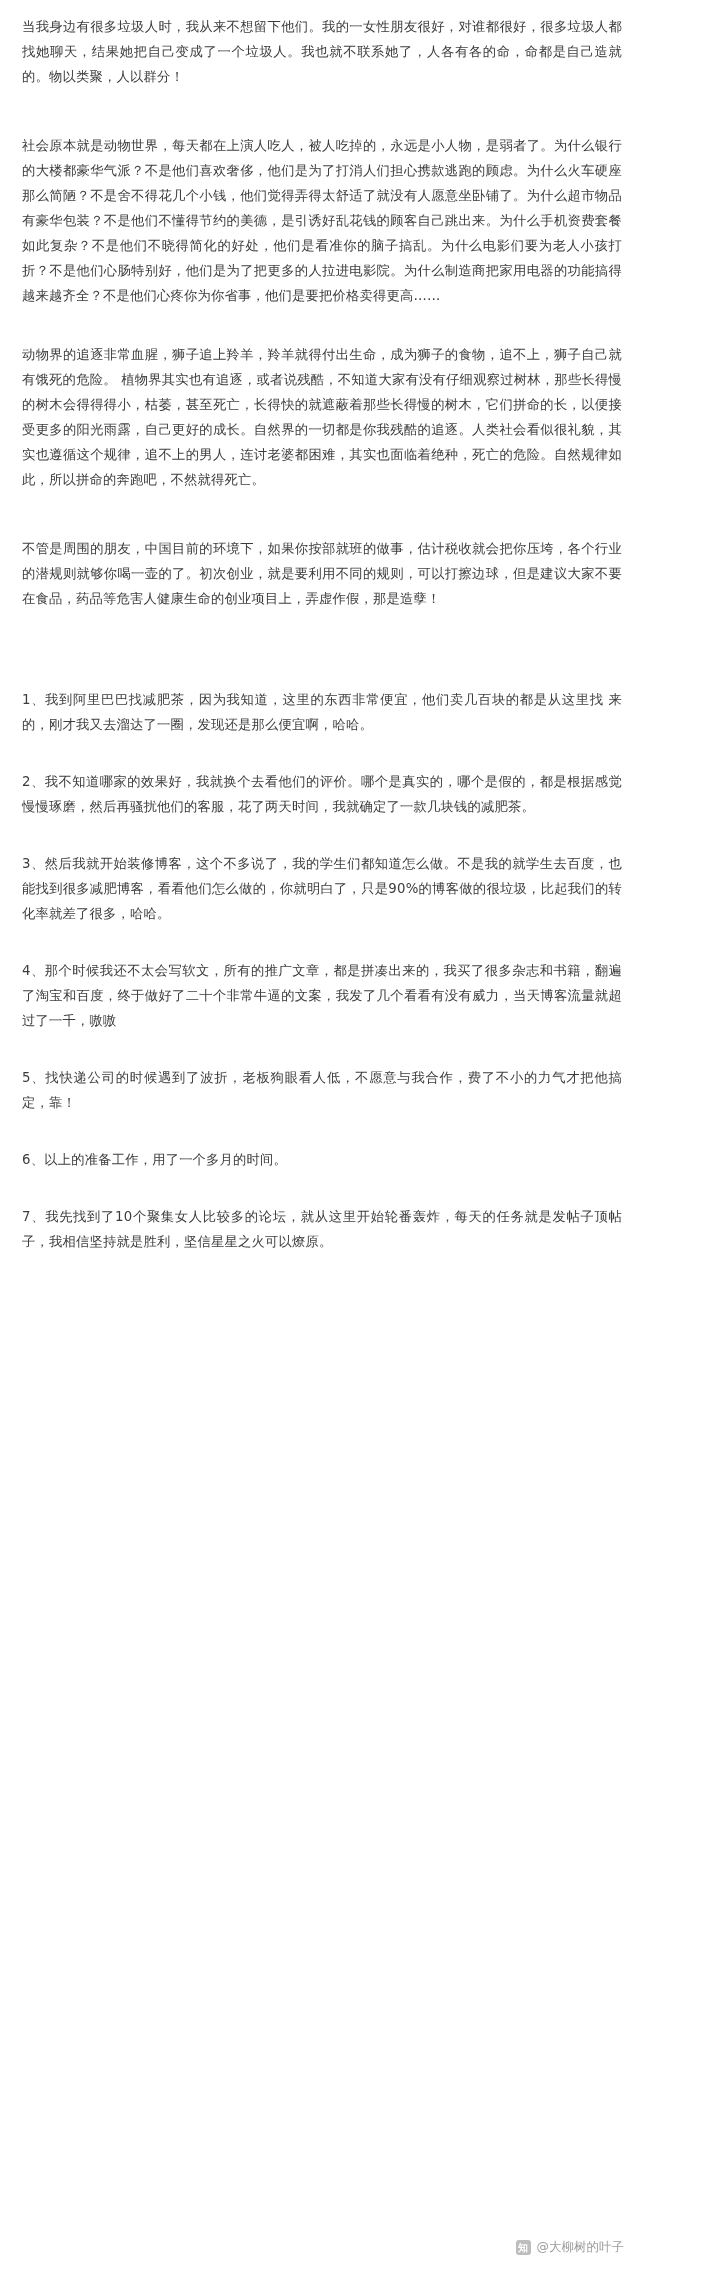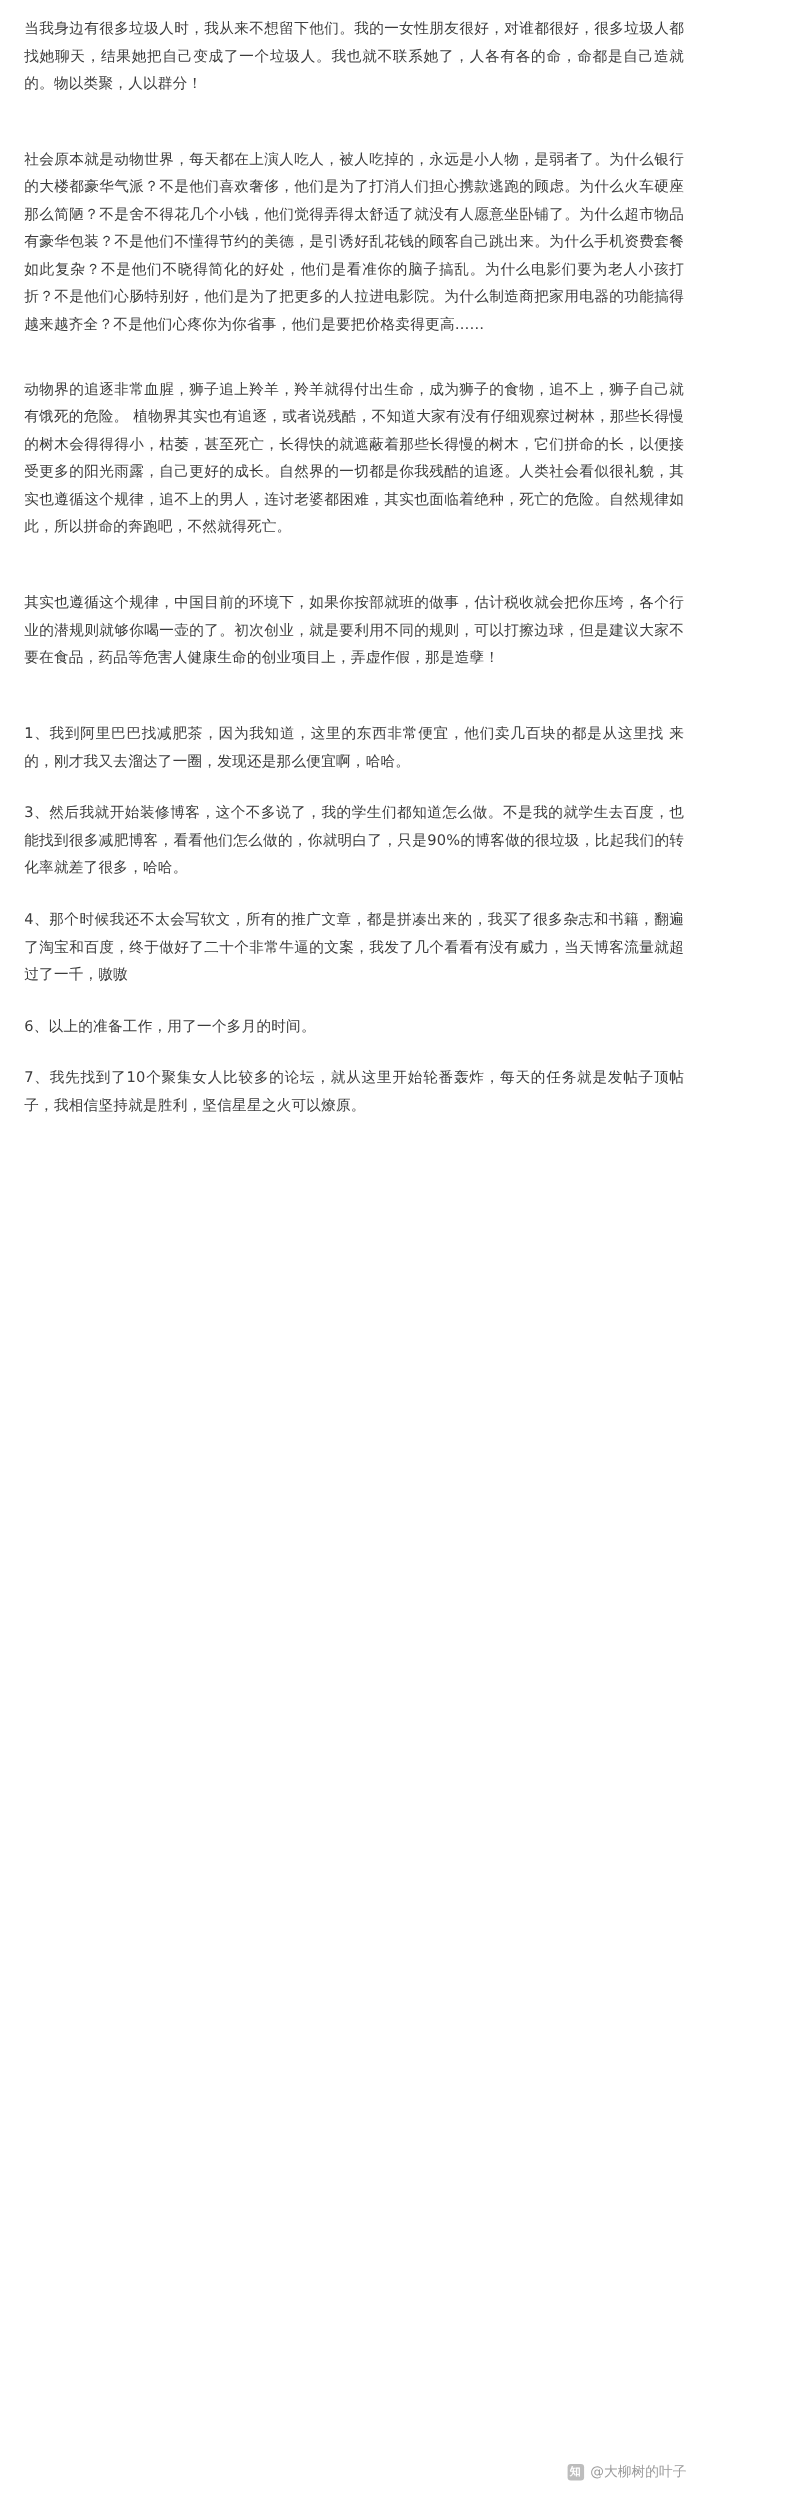--- a/index.html
+++ b/index.html
@@ -23,20 +23,21 @@
     font-size: 13.3px;
     line-height: 25px;
     color: #3c3c3c;
     text-align: justify;
     letter-spacing: 0.2px;
     margin: 0 0 24px 0;
     word-break: break-all;
   }
   .para.item {
     margin-bottom: 22px;
+    margin-top: 32px;
   }
   .spacer-lg {
     height: 10px;
   }
   .watermark {
     position: absolute;
     right: 20px;
     bottom: 16px;
     display: flex;
     align-items: center;
@@ -67,26 +68,28 @@
 <div class="page">
 
   <p class="para">当我身边有很多垃圾人时，我从来不想留下他们。我的一女性朋友很好，对谁都很好，很多垃圾人都找她聊天，结果她把自己变成了一个垃圾人。我也就不联系她了，人各有各的命，命都是自己造就的。物以类聚，人以群分！</p>
   <div class="spacer-lg"></div>
   <div class="spacer-lg"></div>
   <p class="para">社会原本就是动物世界，每天都在上演人吃人，被人吃掉的，永远是小人物，是弱者了。为什么银行的大楼都豪华气派？不是他们喜欢奢侈，他们是为了打消人们担心携款逃跑的顾虑。为什么火车硬座那么简陋？不是舍不得花几个小钱，他们觉得弄得太舒适了就没有人愿意坐卧铺了。为什么超市物品有豪华包装？不是他们不懂得节约的美德，是引诱好乱花钱的顾客自己跳出来。为什么手机资费套餐如此复杂？不是他们不晓得简化的好处，他们是看准你的脑子搞乱。为什么电影们要为老人小孩打折？不是他们心肠特别好，他们是为了把更多的人拉进电影院。为什么制造商把家用电器的功能搞得越来越齐全？不是他们心疼你为你省事，他们是要把价格卖得更高……</p>
   <div class="spacer-lg"></div>
   <p class="para">动物界的追逐非常血腥，狮子追上羚羊，羚羊就得付出生命，成为狮子的食物，追不上，狮子自己就有饿死的危险。 植物界其实也有追逐，或者说残酷，不知道大家有没有仔细观察过树林，那些长得慢的树木会得得得小，枯萎，甚至死亡，长得快的就遮蔽着那些长得慢的树木，它们拼命的长，以便接受更多的阳光雨露，自己更好的成长。自然界的一切都是你我残酷的追逐。人类社会看似很礼貌，其实也遵循这个规律，追不上的男人，连讨老婆都困难，其实也面临着绝种，死亡的危险。自然规律如此，所以拼命的奔跑吧，不然就得死亡。</p>
   <div class="spacer-lg"></div>
   <div class="spacer-lg"></div>
-  <p class="para">其实也遵循这个规律，中国目前的环境下，如果你按部就班的做事，估计税收就会把你压垮，各个行业的潜规则就够你喝一壶的了。初次创业，就是要利用不同的规则，可以打擦边球，但是建议大家不要在食品，药品等危害人健康生命的创业项目上，弄虚作假，那是造孽！</p>
+  <p class="para">不管是周围的朋友，中国目前的环境下，如果你按部就班的做事，估计税收就会把你压垮，各个行业的潜规则就够你喝一壶的了。初次创业，就是要利用不同的规则，可以打擦边球，但是建议大家不要在食品，药品等危害人健康生命的创业项目上，弄虚作假，那是造孽！</p>
   <div class="spacer-lg"></div>
   <div class="spacer-lg"></div>
   <p class="para item">1、我到阿里巴巴找减肥茶，因为我知道，这里的东西非常便宜，他们卖几百块的都是从这里找 来的，刚才我又去溜达了一圈，发现还是那么便宜啊，哈哈。</p>
+  <p class="para item">2、我不知道哪家的效果好，我就换个去看他们的评价。哪个是真实的，哪个是假的，都是根据感觉慢慢琢磨，然后再骚扰他们的客服，花了两天时间，我就确定了一款几块钱的减肥茶。</p>
   <p class="para item">3、然后我就开始装修博客，这个不多说了，我的学生们都知道怎么做。不是我的就学生去百度，也能找到很多减肥博客，看看他们怎么做的，你就明白了，只是90%的博客做的很垃圾，比起我们的转化率就差了很多，哈哈。</p>
   <p class="para item">4、那个时候我还不太会写软文，所有的推广文章，都是拼凑出来的，我买了很多杂志和书籍，翻遍了淘宝和百度，终于做好了二十个非常牛逼的文案，我发了几个看看有没有威力，当天博客流量就超过了一千，嗷嗷</p>
+  <p class="para item">5、找快递公司的时候遇到了波折，老板狗眼看人低，不愿意与我合作，费了不小的力气才把他搞定，靠！</p>
   <p class="para item">6、以上的准备工作，用了一个多月的时间。</p>
   <p class="para item">7、我先找到了10个聚集女人比较多的论坛，就从这里开始轮番轰炸，每天的任务就是发帖子顶帖子，我相信坚持就是胜利，坚信星星之火可以燎原。</p>
 
   <div class="watermark">
     <span class="wm-logo">知</span>
     <span class="wm-text">@大柳树的叶子</span>
   </div>
 
 </div>
 

